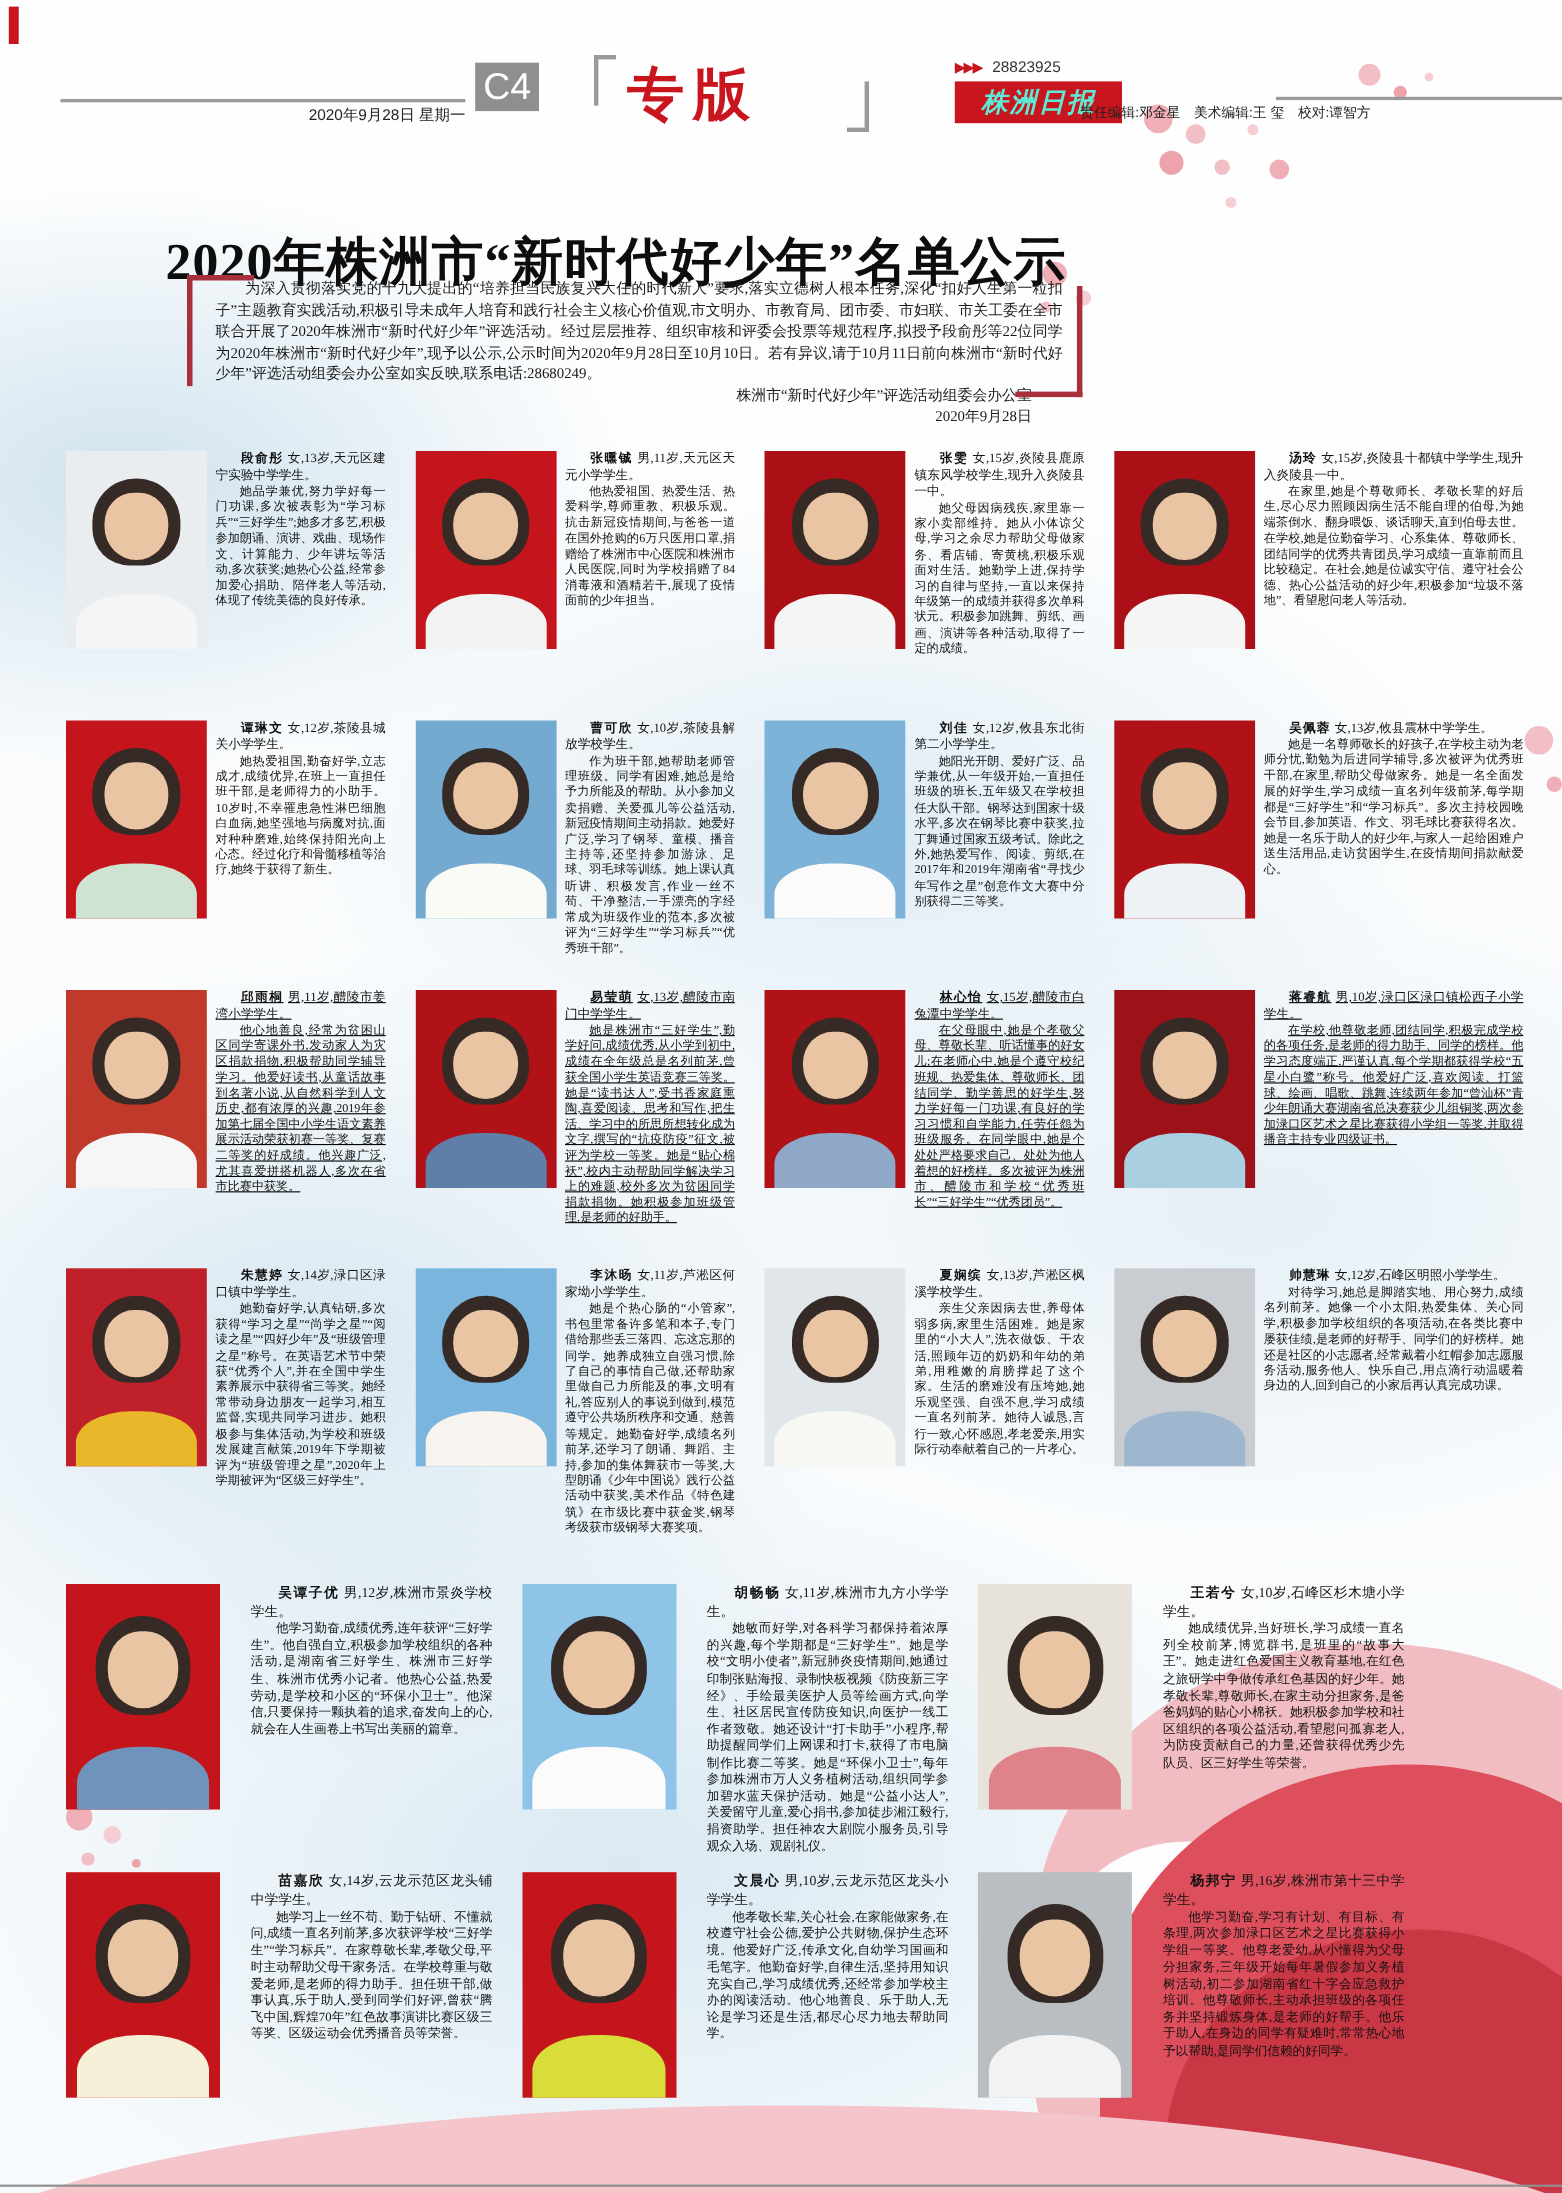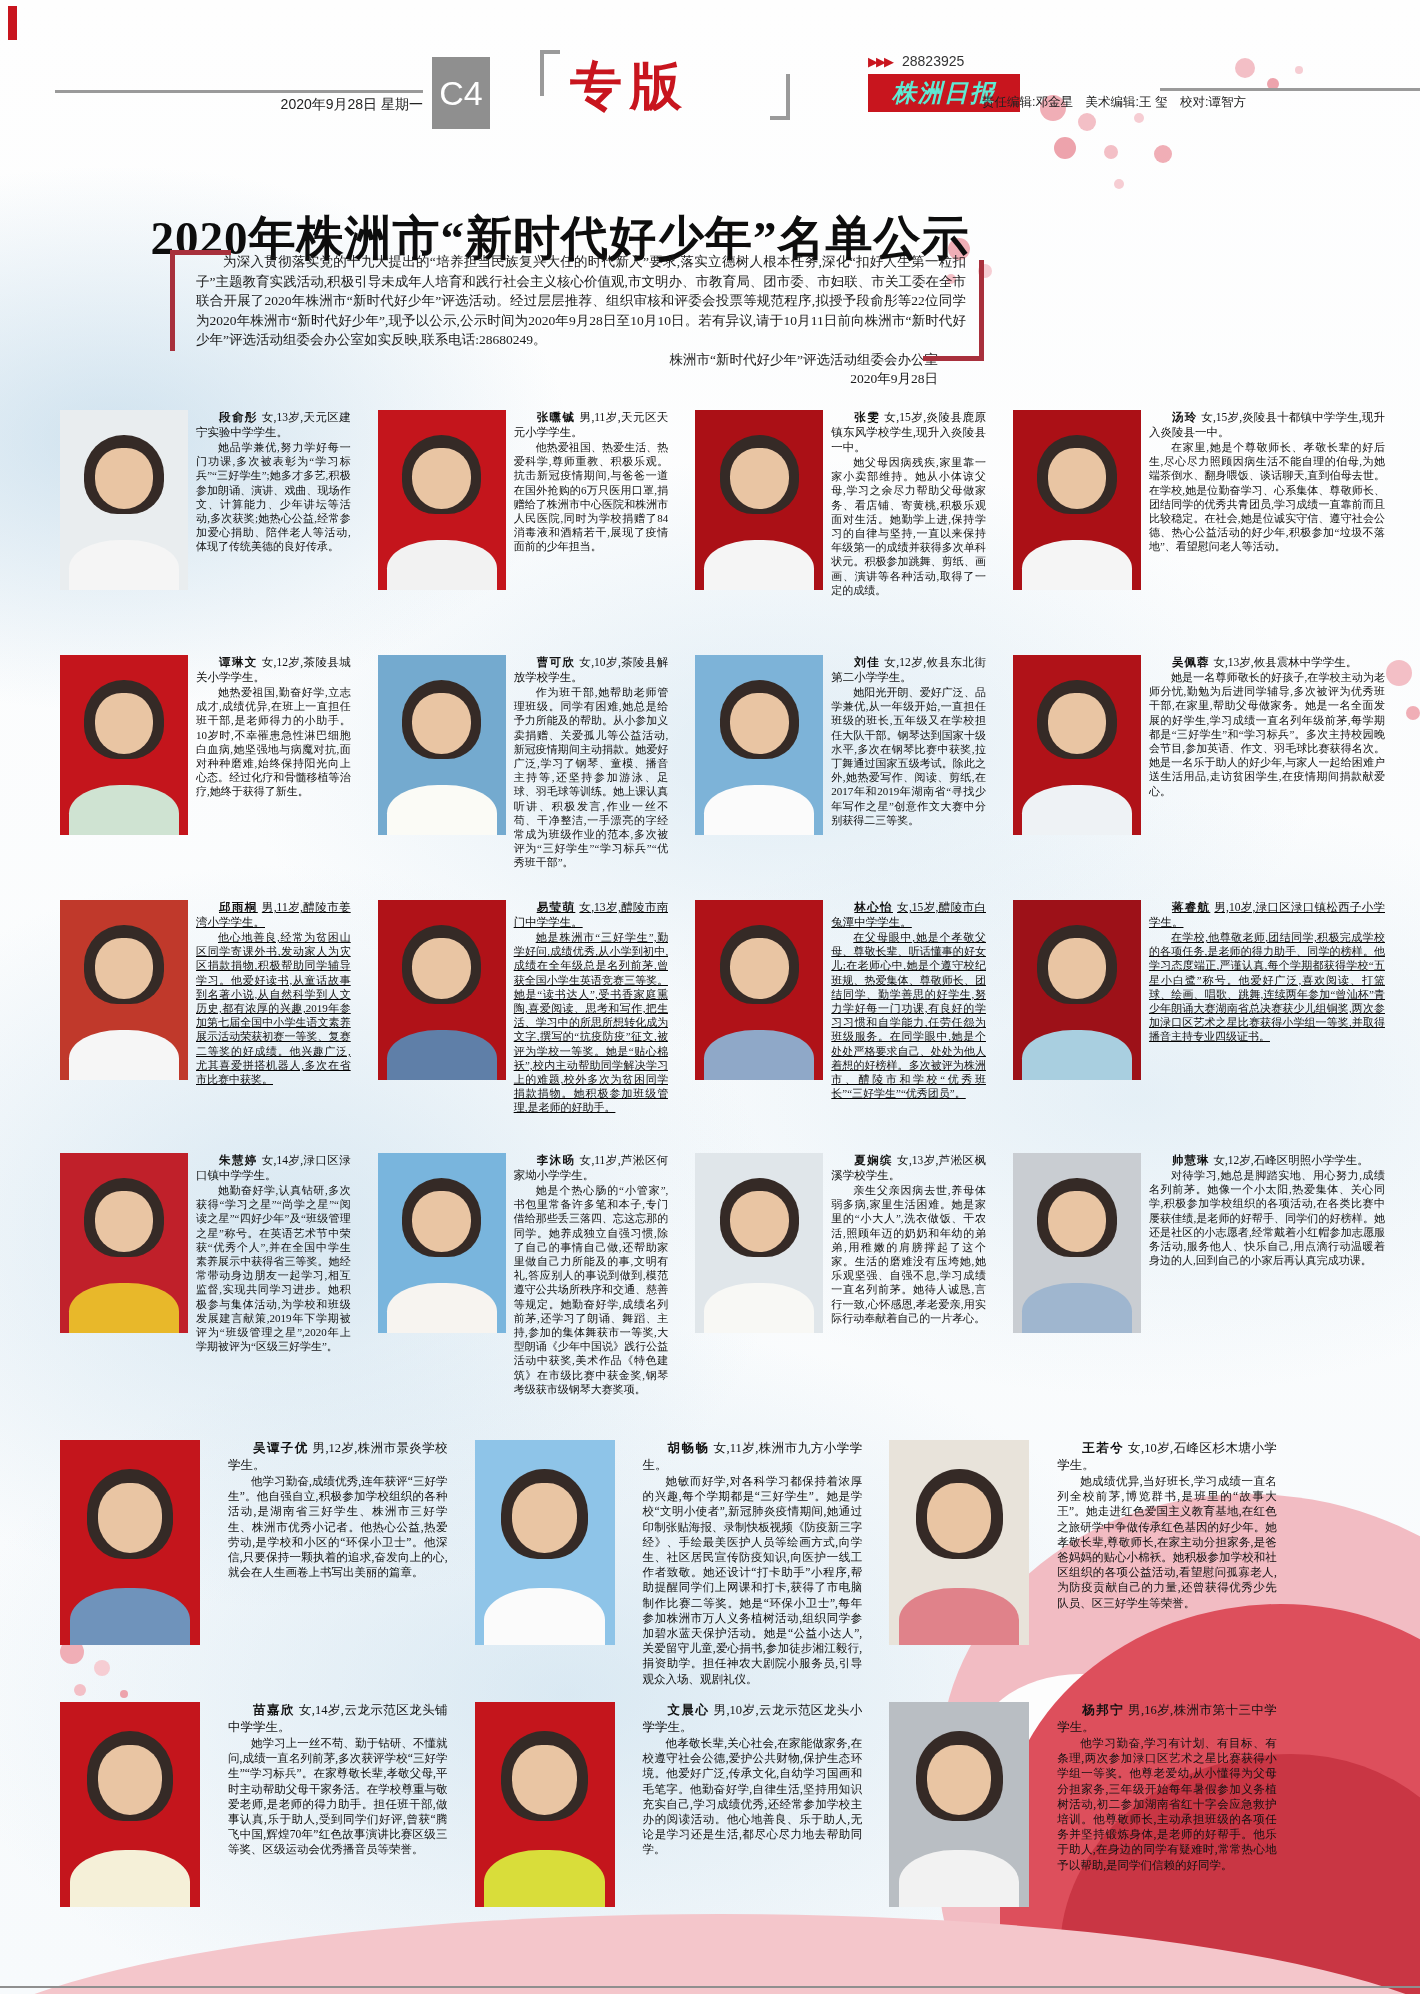--- a/index.html
+++ b/index.html
@@ -13,21 +13,21 @@
         radial-gradient(ellipse 900px 500px at 80% 55%, rgba(180,211,231,.30), transparent 60%),
         radial-gradient(ellipse 1000px 600px at 40% 85%, rgba(172,206,228,.40), transparent 62%),
         linear-gradient(#fefefe,#f7fafc);}
   .corner-mark{position:absolute;left:8px;top:6px;width:9px;height:34px;background:#c8151e;z-index:3;}
 
   
   .hdr{position:absolute;left:0;top:0;width:100%;height:130px;z-index:4;}
   .hdr-line-left{position:absolute;left:55px;top:90px;width:368px;height:3px;background:#9a9a9a;}
   .hdr-date{position:absolute;left:55px;top:96px;width:368px;text-align:right;font-size:14px;color:#222;
             font-family:"Liberation Sans",sans-serif;}
-  .pageno{position:absolute;left:432px;top:57px;width:58px;height:72px;background:#8f8f8f;color:#fff;
+  .pageno{position:absolute;left:432px;top:57px;width:58px;height:44px;background:#8f8f8f;color:#fff;
           font-family:"Liberation Sans",sans-serif;font-size:34px;display:flex;align-items:center;justify-content:center;}
   .section-wrap{position:absolute;left:540px;top:50px;width:250px;height:70px;}
   .brk-l{position:absolute;left:0;top:0;width:16px;height:42px;border-left:4px solid #9a9a9a;border-top:4px solid #9a9a9a;}
   .brk-r{position:absolute;right:0;bottom:0;width:16px;height:42px;border-right:4px solid #9a9a9a;border-bottom:4px solid #9a9a9a;}
   .section-name{position:absolute;left:30px;top:2px;font-size:52px;font-weight:bold;color:#c8151e;letter-spacing:8px;}
   .logo-wrap{position:absolute;left:868px;top:52px;width:260px;}
   .logo-arrows{font-size:13px;color:#c8151e;letter-spacing:-2px;}
   .logo-phone{font-size:14px;color:#333;font-family:"Liberation Sans",sans-serif;margin-left:6px;}
   .logo-box{margin-top:4px;width:152px;height:38px;background:#c8151e;color:#5eead4;display:flex;align-items:center;justify-content:center;
             font-size:24px;font-weight:bold;font-style:italic;letter-spacing:2px;}

